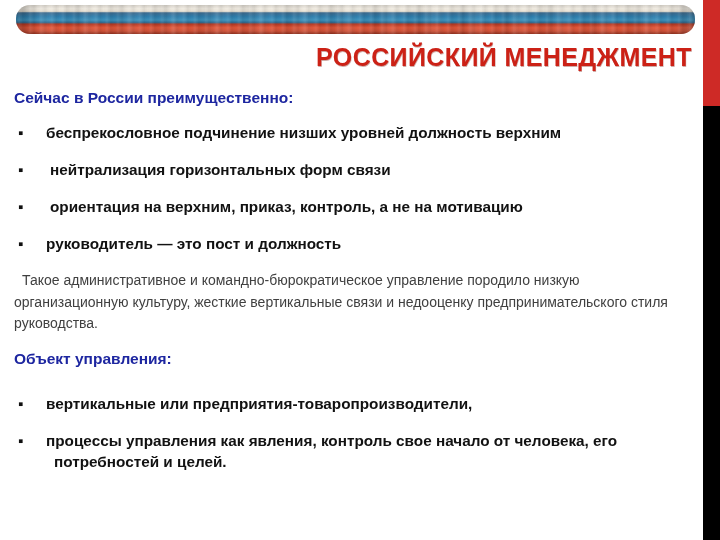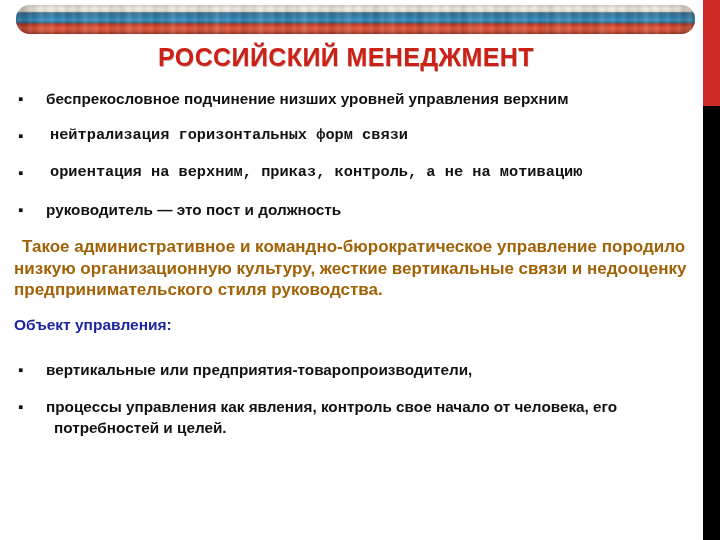--- a/index.html
+++ b/index.html
@@ -85,21 +85,21 @@
   }
   .flag-banner .cap-left { left: -2px; }
   .flag-banner .cap-right { right: -2px; }
 
   
   .slide-title {
     position: absolute;
     left: 0;
     top: 43px;
     width: 692px;
-    text-align: center;
+    text-align: right;
     color: #CC2116;
     font-size: 25px;
     font-weight: bold;
     letter-spacing: 0.4px;
     text-shadow: 0.5px 0.5px 0 rgba(120,20,10,0.35);
     white-space: nowrap;
   }
 
   
   .body-area {
@@ -134,26 +134,26 @@
   }
   .bullet-text {
     flex: 1 1 auto;
     color: #121212;
     font-size: 15.3px;
     font-weight: bold;
     line-height: 21px;
     padding-left: 14px;
     text-indent: -8px;
   }
-  .bullet-text.tight { padding-left: 10px; text-indent: 0; font-family: Liberation Mono, monospace; }
+  .bullet-text.tight { padding-left: 10px; text-indent: 0; }
 
   .para-block {
-    color: #a16207;
-    font-size: 17px;
-    font-weight: bold;
+    color: #404040;
+    font-size: 14px;
+    font-weight: normal;
     line-height: 21.5px;
     margin: 4px 0 14px 0;
     text-indent: 8px;
   }
 
   .section-heading {
     color: #1D26A0;
     font-size: 15.5px;
     font-weight: bold;
     line-height: 20px;
@@ -170,24 +170,25 @@
 
   <div class="flag-banner">
     <div class="cap-left"></div>
     <div class="cap-right"></div>
   </div>
 
   <div class="slide-title">РОССИЙСКИЙ МЕНЕДЖМЕНТ</div>
 
   <div class="body-area">
 
-
-    <div class="bullet-row">
-      <span class="bullet-mark">▪</span>
-      <span class="bullet-text">беспрекословное подчинение низших уровней управления верхним</span>
+    <div class="lead-heading">Сейчас  в России преимущественно:</div>
+
+    <div class="bullet-row">
+      <span class="bullet-mark">▪</span>
+      <span class="bullet-text">беспрекословное подчинение низших уровней должность верхним</span>
     </div>
 
     <div class="bullet-row">
       <span class="bullet-mark">▪</span>
       <span class="bullet-text tight">нейтрализация горизонтальных форм связи</span>
     </div>
 
     <div class="bullet-row">
       <span class="bullet-mark">▪</span>
       <span class="bullet-text tight">ориентация на верхним, приказ, контроль, а не на мотивацию</span>

